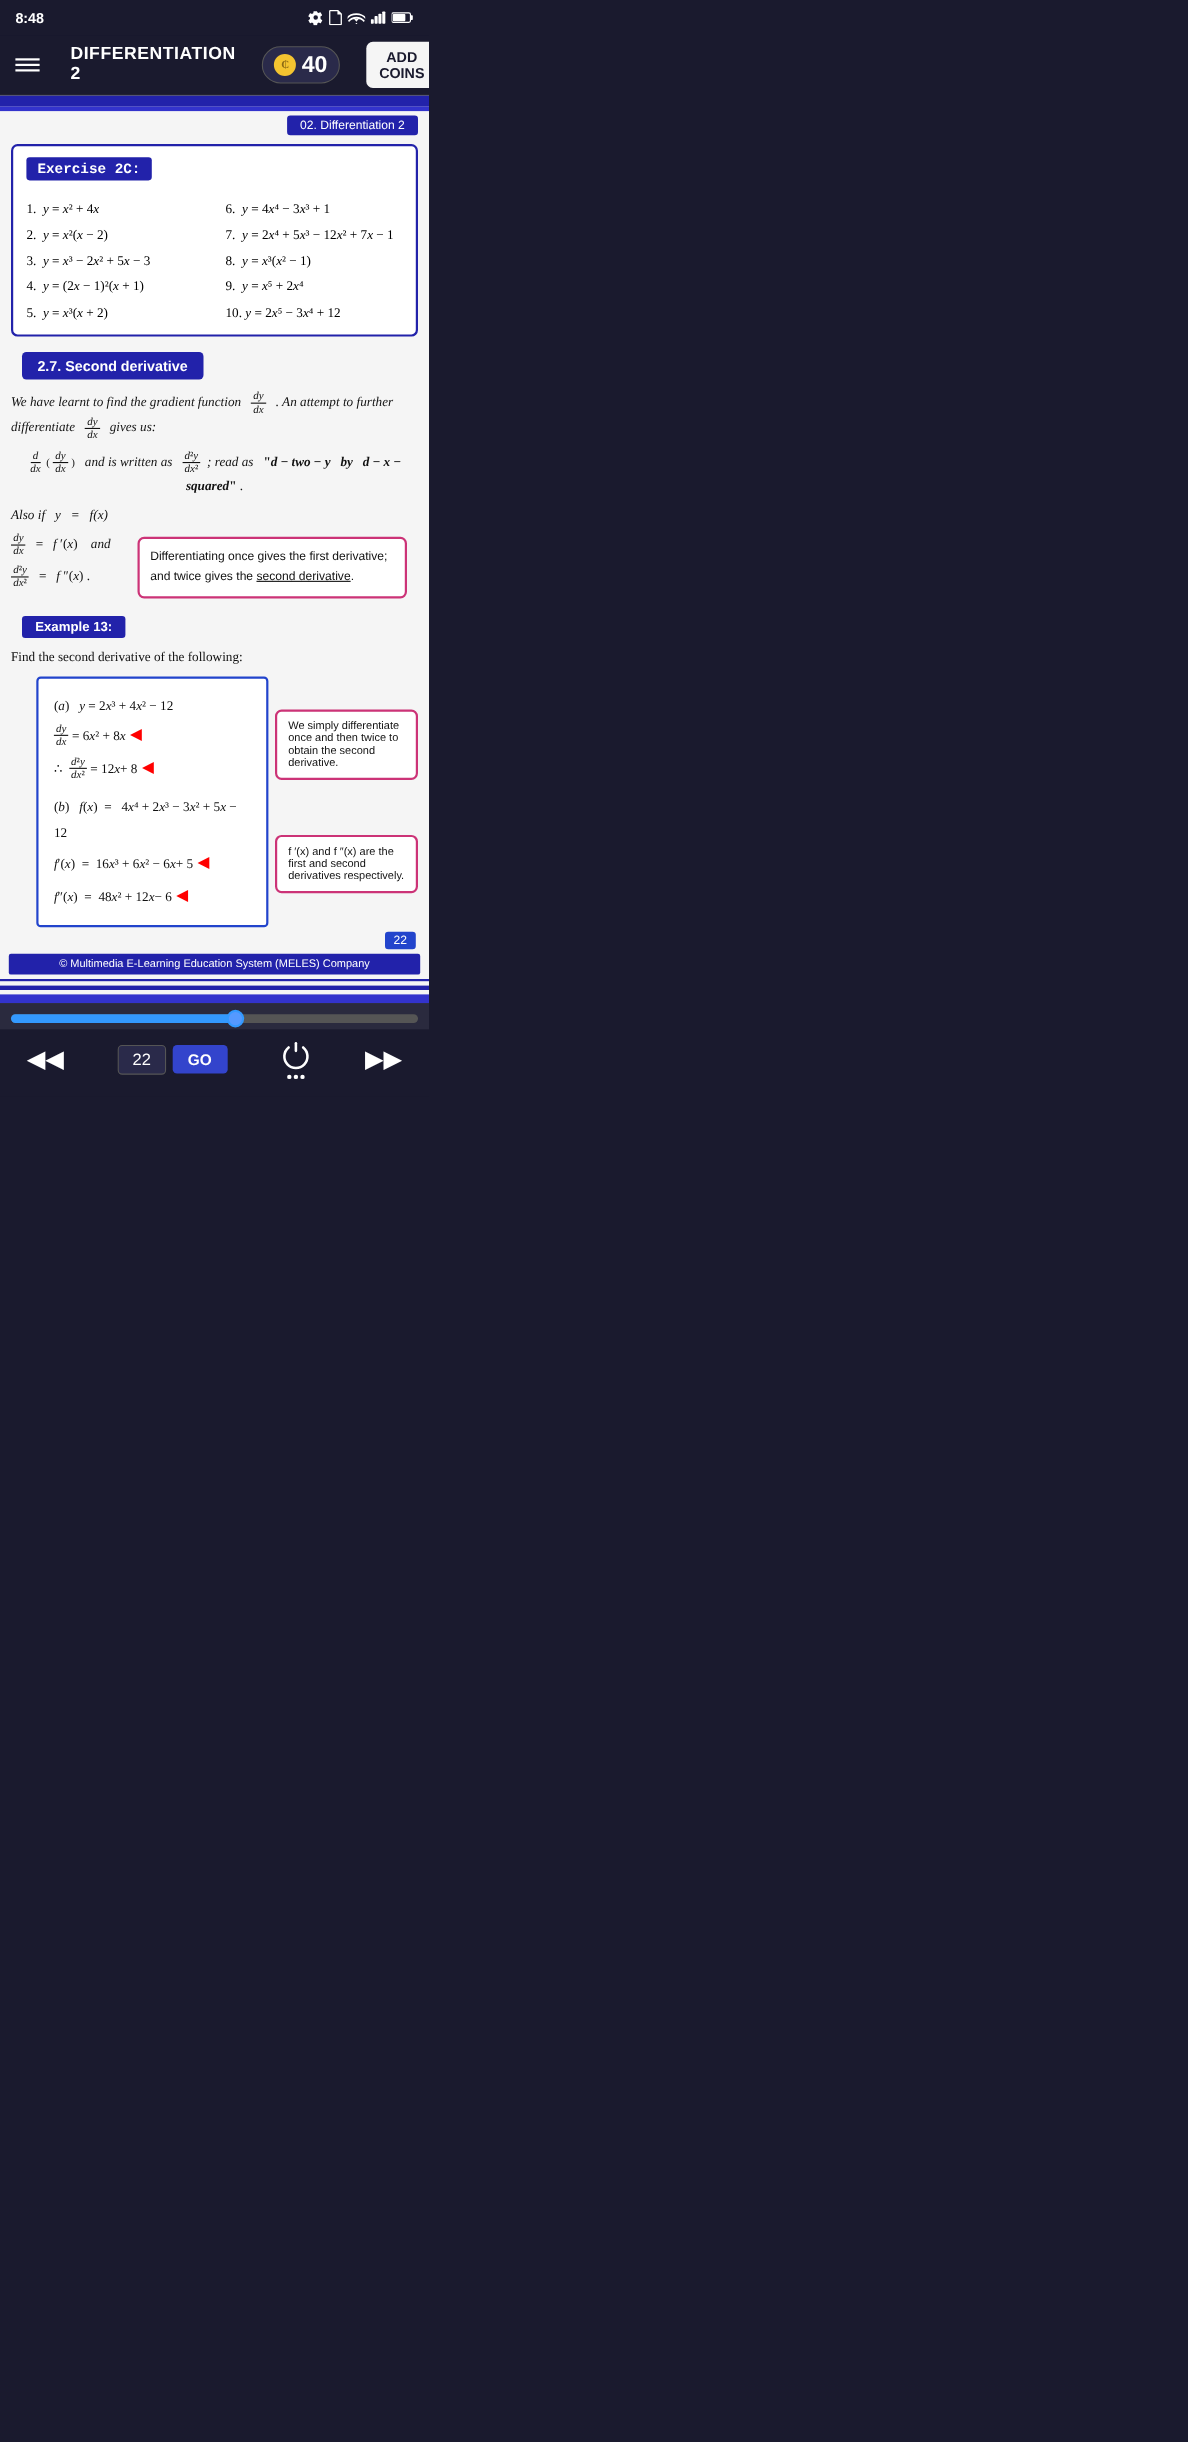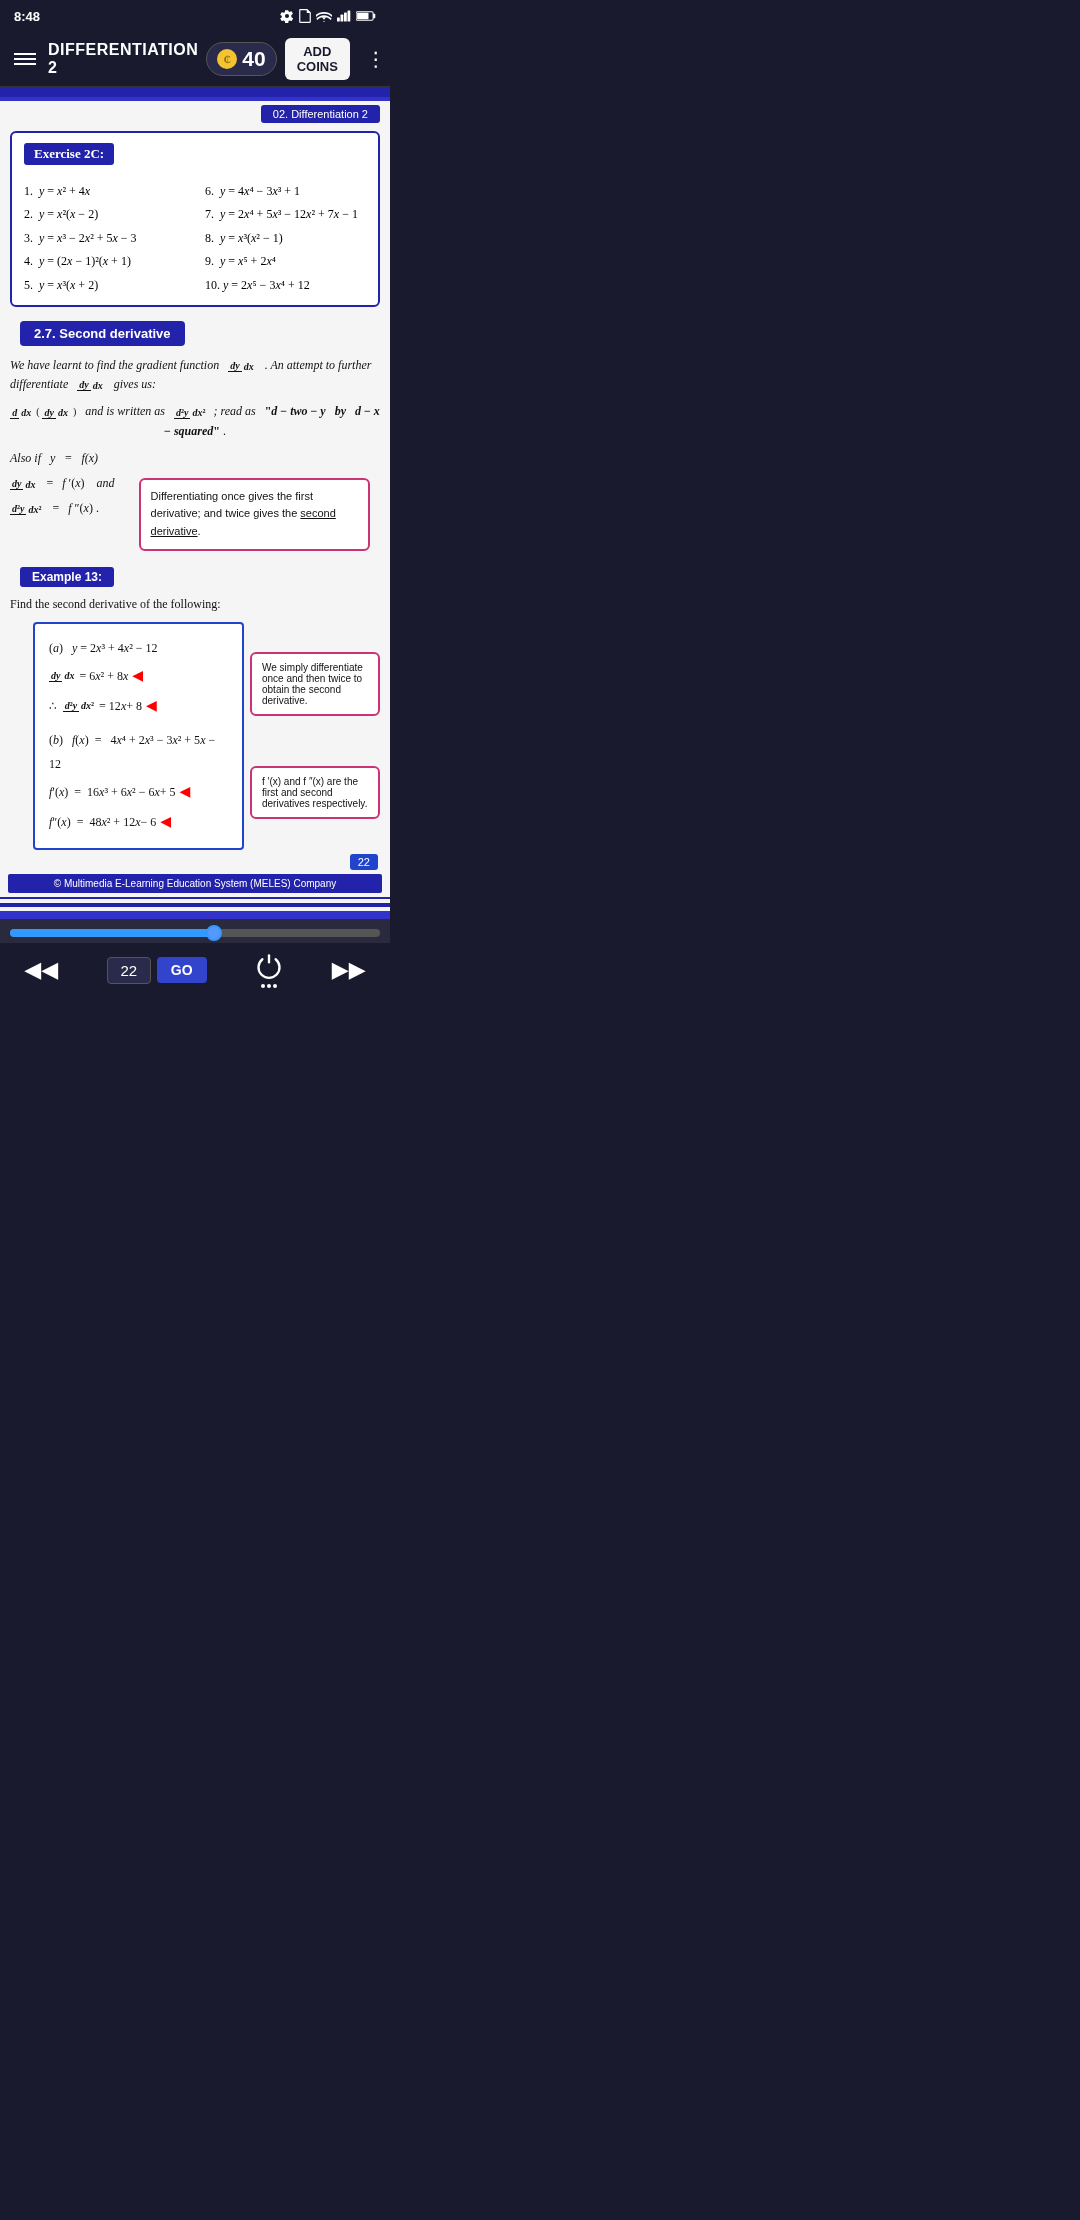--- a/index.html
+++ b/index.html
@@ -34,21 +34,21 @@
     .status-icons svg {
       fill: white;
     }
 
     
     .header {
       background: #1a1a2e;
       display: flex;
       align-items: center;
       padding: 6px 10px;
-      gap: 8px;
+      gap: 24px;
       border-bottom: 1px solid #333;
     }
     .menu-btn {
       background: none;
       border: none;
       cursor: pointer;
       padding: 4px;
       display: flex;
       flex-direction: column;
       gap: 3px;
@@ -152,21 +152,21 @@
       border: 2px solid #2222aa;
       border-radius: 6px;
       margin: 8px 10px;
       padding: 10px 12px;
       background: white;
     }
     .exercise-title {
       background: #2222aa;
       color: white;
       font-size: 13px;
-      font-family: Liberation Serif, serif;
+      font-family: Liberation Mono, monospace;
       font-weight: bold;
       padding: 3px 10px;
       border-radius: 3px;
       display: inline-block;
       margin-bottom: 8px;
     }
     .exercise-text {
       font-size: 12px;
       color: #111;
       line-height: 1.5;
@@ -368,26 +368,25 @@
       cursor: pointer;
       display: flex;
       flex-direction: column;
       align-items: center;
       gap: 1px;
     }
 
     
     .frac {
       display: inline-flex;
-      flex-direction: row;
+      flex-direction: column;
       align-items: center;
       vertical-align: middle;
       font-size: 10px;
       line-height: 1.1;
-      font-weight: bold;
     }
     .frac .num {
       border-bottom: 1px solid #111;
       padding: 0 2px;
     }
     .frac .den {
       padding: 0 2px;
     }
 
     .left-arrow {

